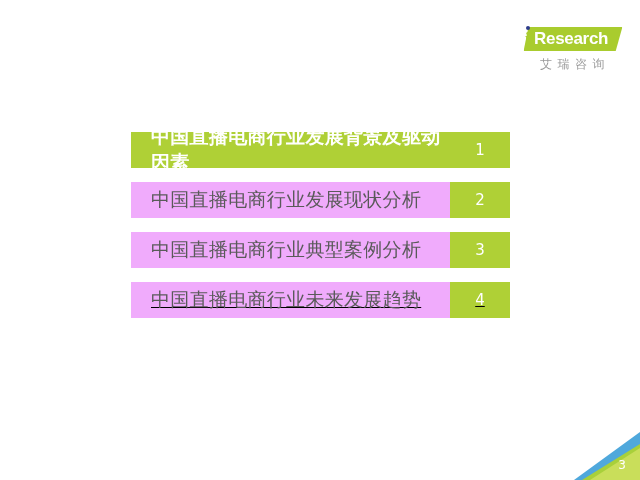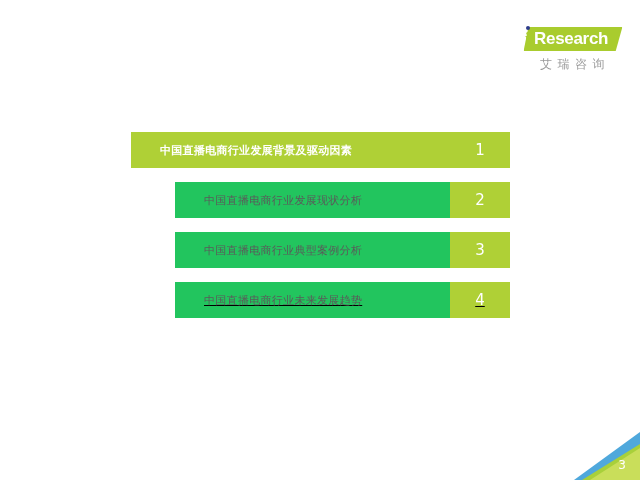--- a/index.html
+++ b/index.html
@@ -101,22 +101,22 @@
     margin-bottom: 14px;
     display: flex;
     align-items: stretch;
   }
   .toc-row:last-child { margin-bottom: 0; text-decoration: underline; }
 
   .toc-label {
     flex: 1 1 auto;
     display: flex;
     align-items: center;
-    padding-left: 29px;
-    font-size: 11px;
+    padding-left: 20px;
+    font-size: 19px;
     letter-spacing: 0.3px;
     font-family: "DejaVu Sans", sans-serif;
   }
   .toc-num {
     flex: 0 0 60px;
     display: flex;
     align-items: center;
     justify-content: center;
     font-size: 15px;
     color: #ffffff;
@@ -129,23 +129,22 @@
     color: #ffffff;
     font-weight: bold;
   }
   .toc-row.active .toc-num {
     background: #AFD036;
     color: #ffffff;
   }
 
   
   .toc-row.plain .toc-label {
-    background: #22c55e;
+    background: #f0abfc;
     color: #5A5A5A;
-    margin-left: 44px;
   }
   .toc-row.plain .toc-num {
     background: #AFD036;
     color: #ffffff;
   }
 
   
   .corner {
     position: absolute;
     right: 0;

